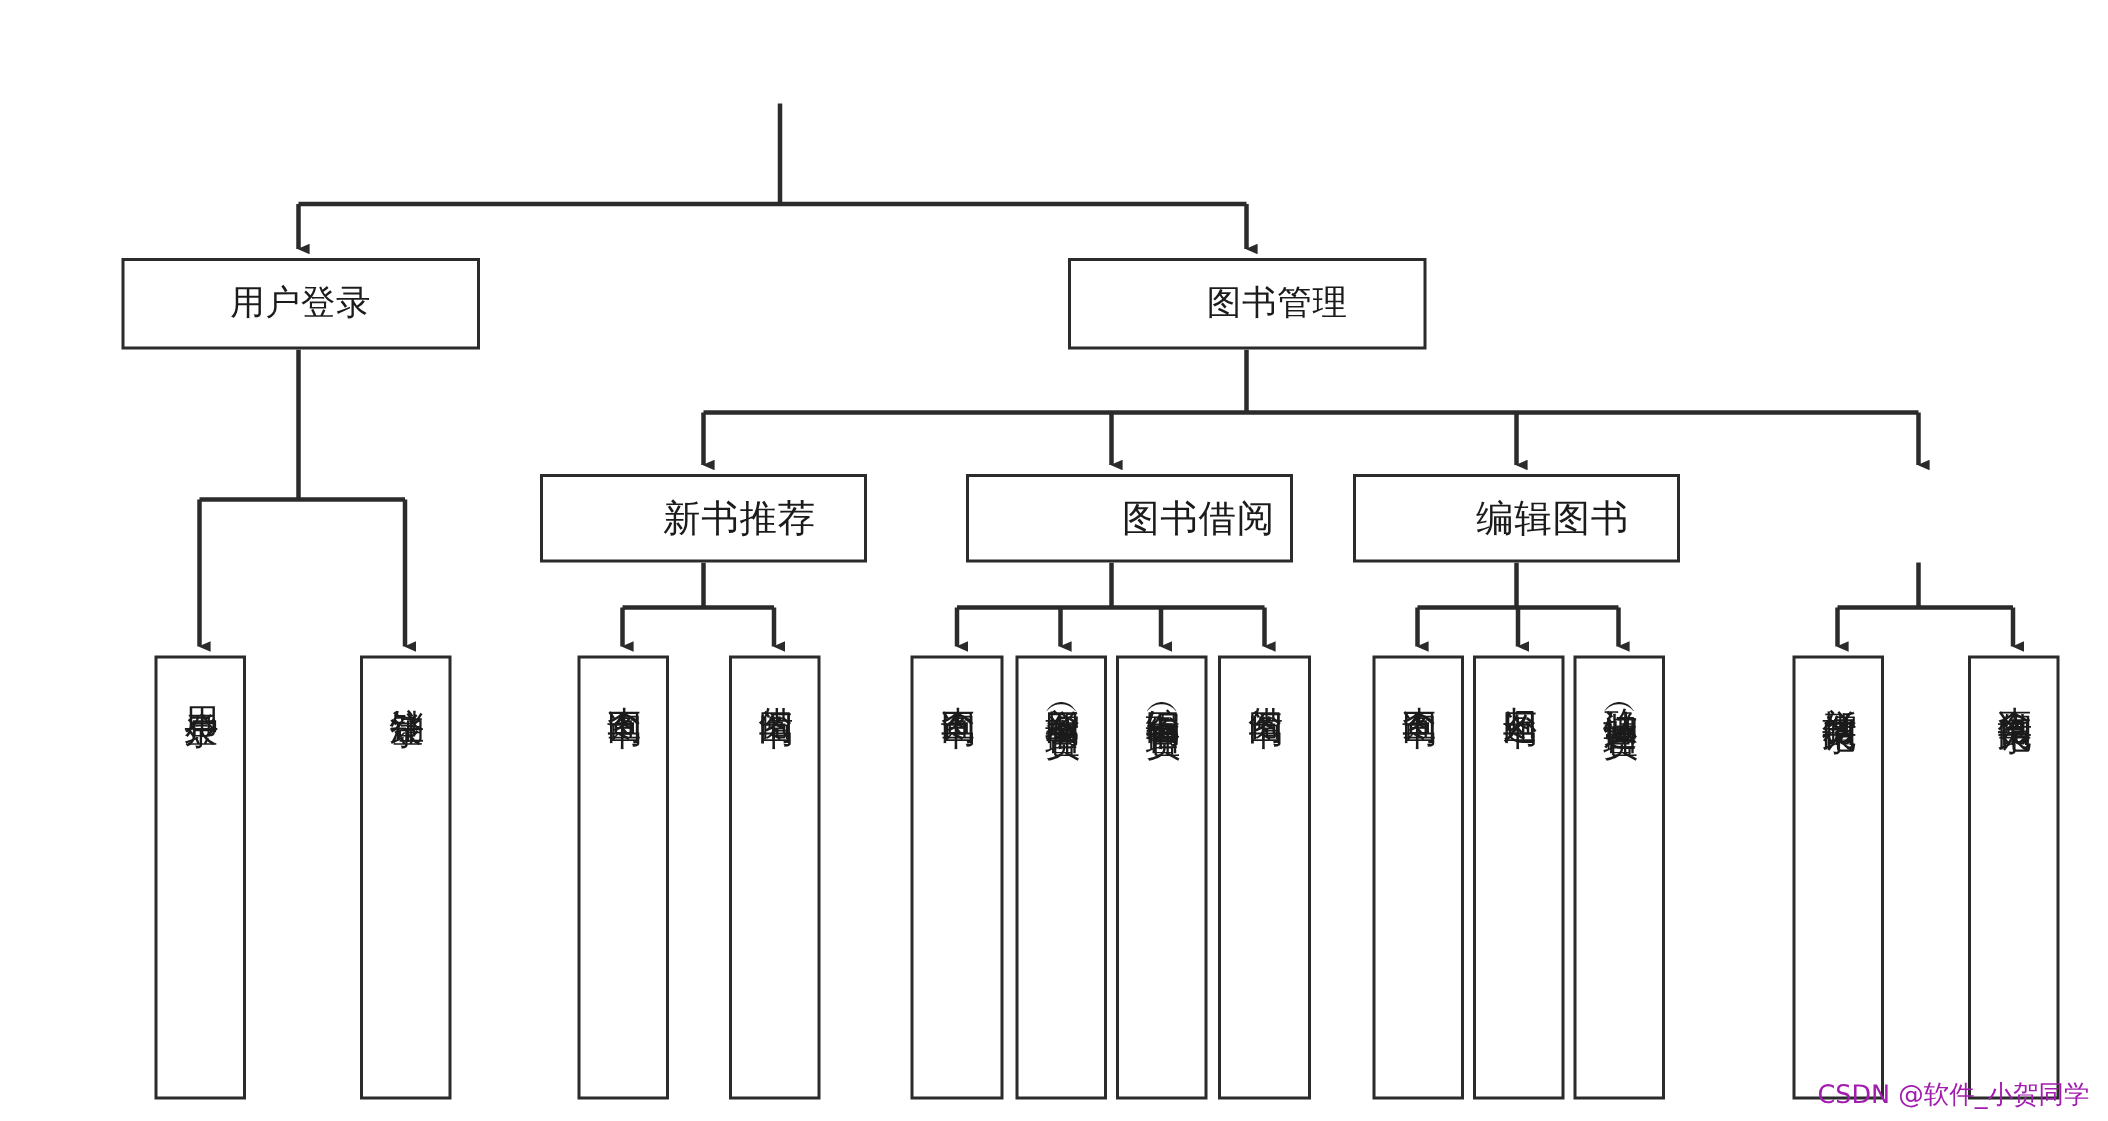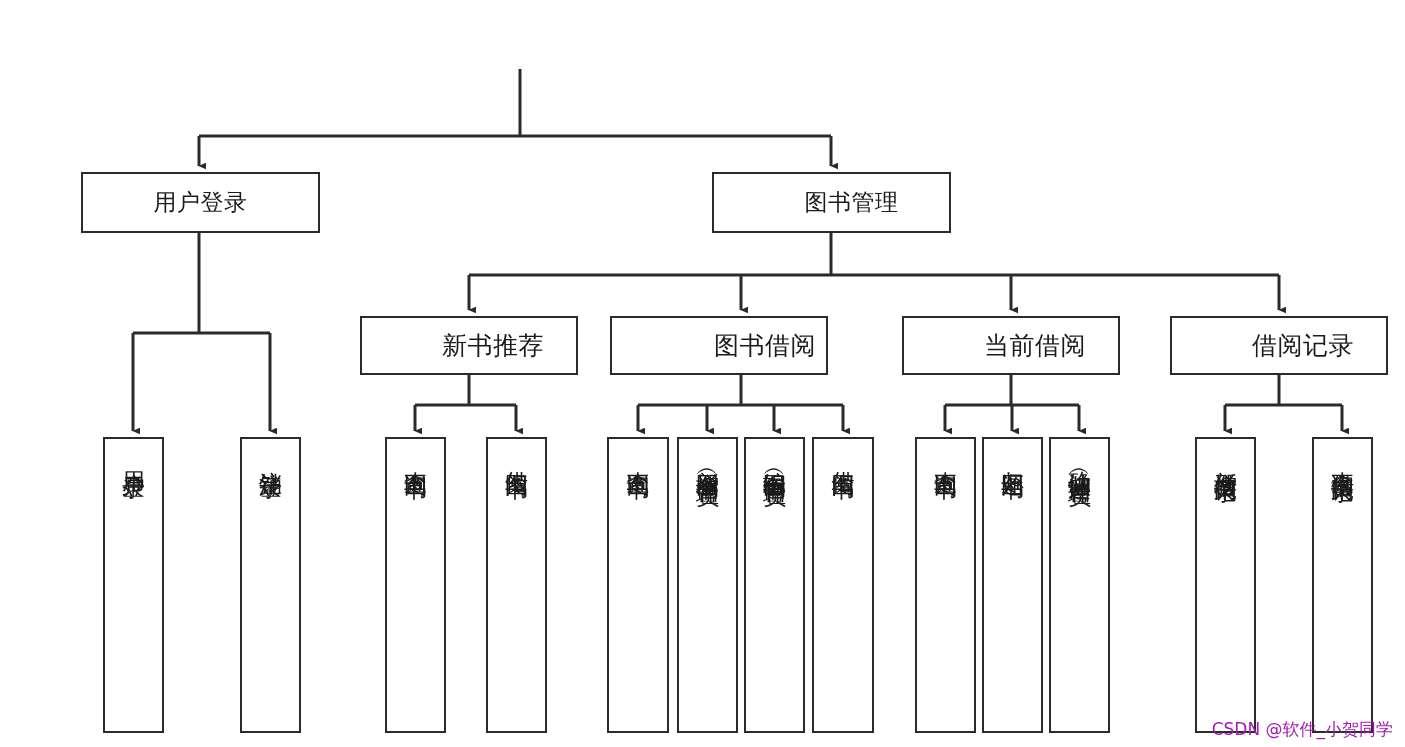--- a/index.html
+++ b/index.html
@@ -159,28 +159,25 @@
   <div class="node lvl2" style="left:81px;">
     <span class="node-label">用户登录</span>
   </div>
   <div class="node lvl2" style="left:712px;padding-left:40px;">
     <span class="node-label">图书管理</span>
   </div>
 
   <div class="node lvl3" style="left:360px;">
     <span class="node-label">新书推荐</span>
   </div>
-  <div class="node lvl3" style="left:610px;padding-left:44px;">
+  <div class="node lvl3" style="left:644px;padding-left:44px;">
     <span class="node-label">图书借阅</span>
   </div>
   <div class="node lvl3" style="left:902px;">
-    <span class="node-label">当前借阅</span>
-  </div>
-  <div class="node lvl3" style="left:1170px;">
-    <span class="node-label">借阅记录</span>
+    <span class="node-label">编辑图书</span>
   </div>
 
   <div class="node leaf" style="left:103px;width:61px;">
     <span class="node-label">用户登录</span>
   </div>
   <div class="node leaf" style="left:240px;width:61px;">
     <span class="node-label">注销登录</span>
   </div>
 
   <div class="node leaf" style="left:385px;width:61px;">

